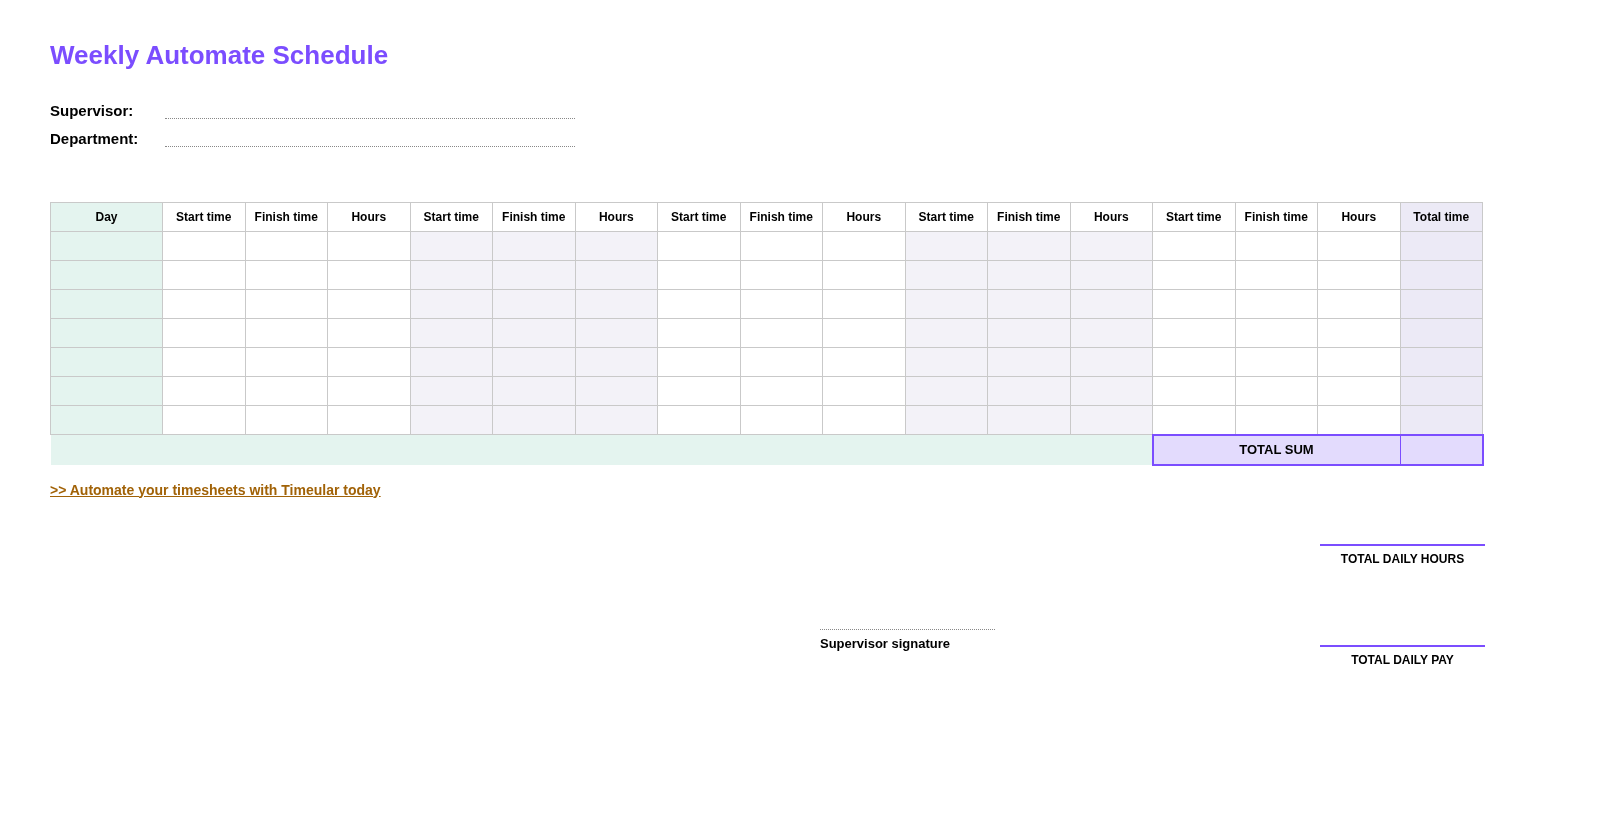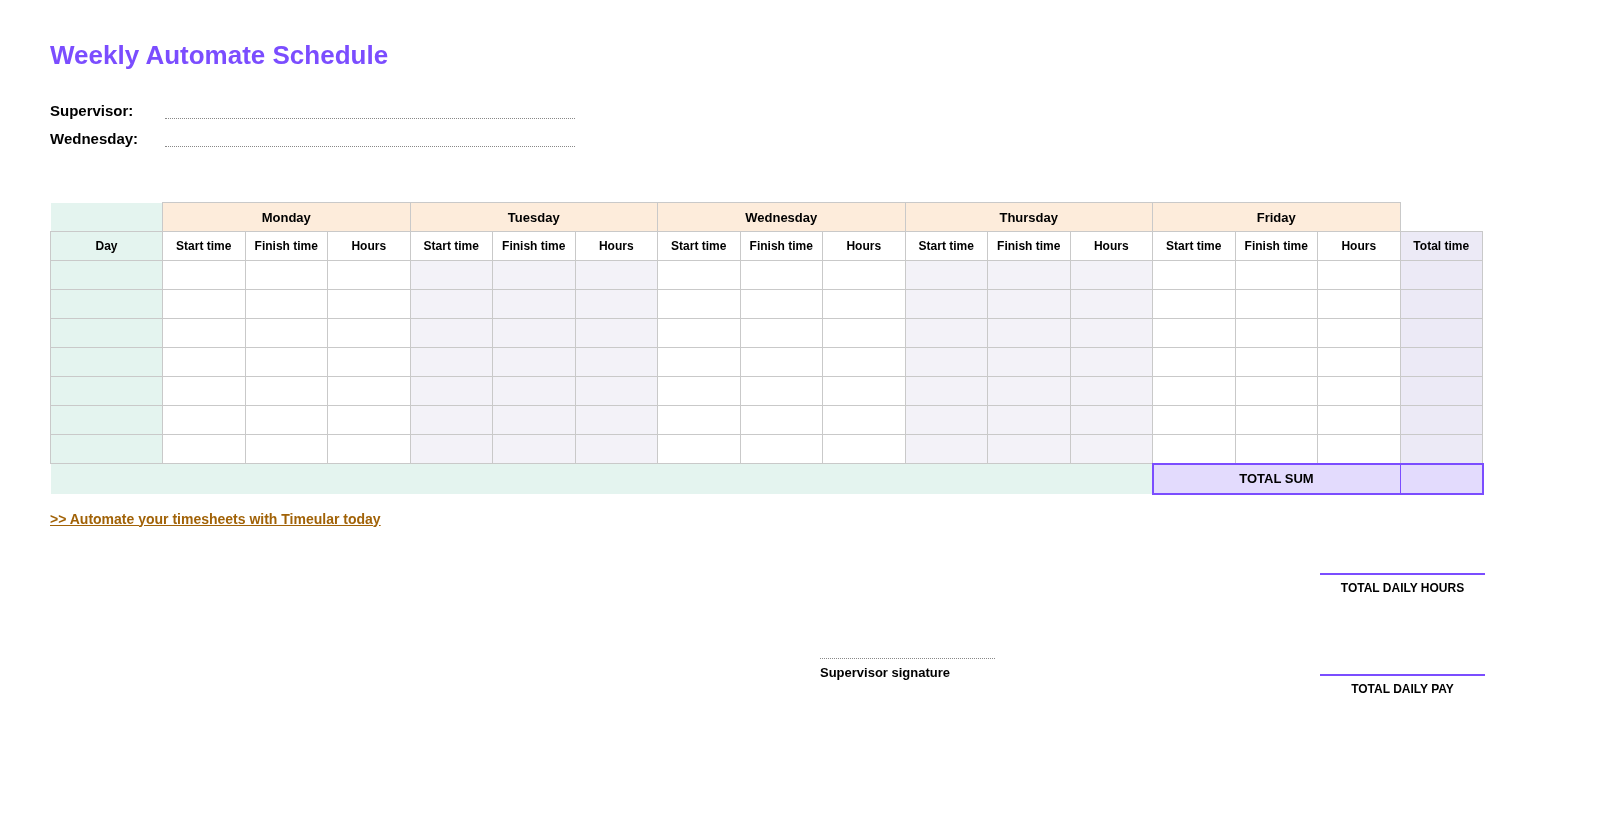--- a/index.html
+++ b/index.html
@@ -142,21 +142,21 @@
 
 
 
 <div class="title">Weekly Automate Schedule</div>
 
 <div class="field-row">
   <div class="field-label">Supervisor:</div>
   <input class="field-input" value="" style="">
 </div>
 <div class="field-row">
-  <div class="field-label">Wednesday:</div>
+  <div class="field-label">Department:</div>
   <input class="field-input" value="" style="">
 </div>
 
 <div class="table-wrap">
   <table id="sched">
       <colgroup>
         <col class="day-col">
         <col class="sub-col">
         <col class="sub-col">
         <col class="sub-col">
@@ -168,29 +168,20 @@
         <col class="sub-col">
         <col class="sub-col">
         <col class="sub-col">
         <col class="sub-col">
         <col class="sub-col">
         <col class="sub-col">
         <col class="sub-col">
         <col class="total-col">
       </colgroup>
       <thead>
-        <tr class="days-header">
-          <th class="no-border"></th>
-          <th class="day-group" colspan="3">Monday</th>
-          <th class="day-group" colspan="3">Tuesday</th>
-          <th class="day-group" colspan="3">Wednesday</th>
-          <th class="day-group" colspan="3">Thursday</th>
-          <th class="day-group" colspan="3">Friday</th>
-          <th class="no-border"></th>
-        </tr>
         <tr class="sub-header">
           <th class="day-head-cell">Day</th>
           <th>Start time</th>
           <th>Finish time</th>
           <th>Hours</th>
           <th class="tinted">Start time</th>
           <th class="tinted">Finish time</th>
           <th class="tinted">Hours</th>
           <th>Start time</th>
           <th>Finish time</th>

